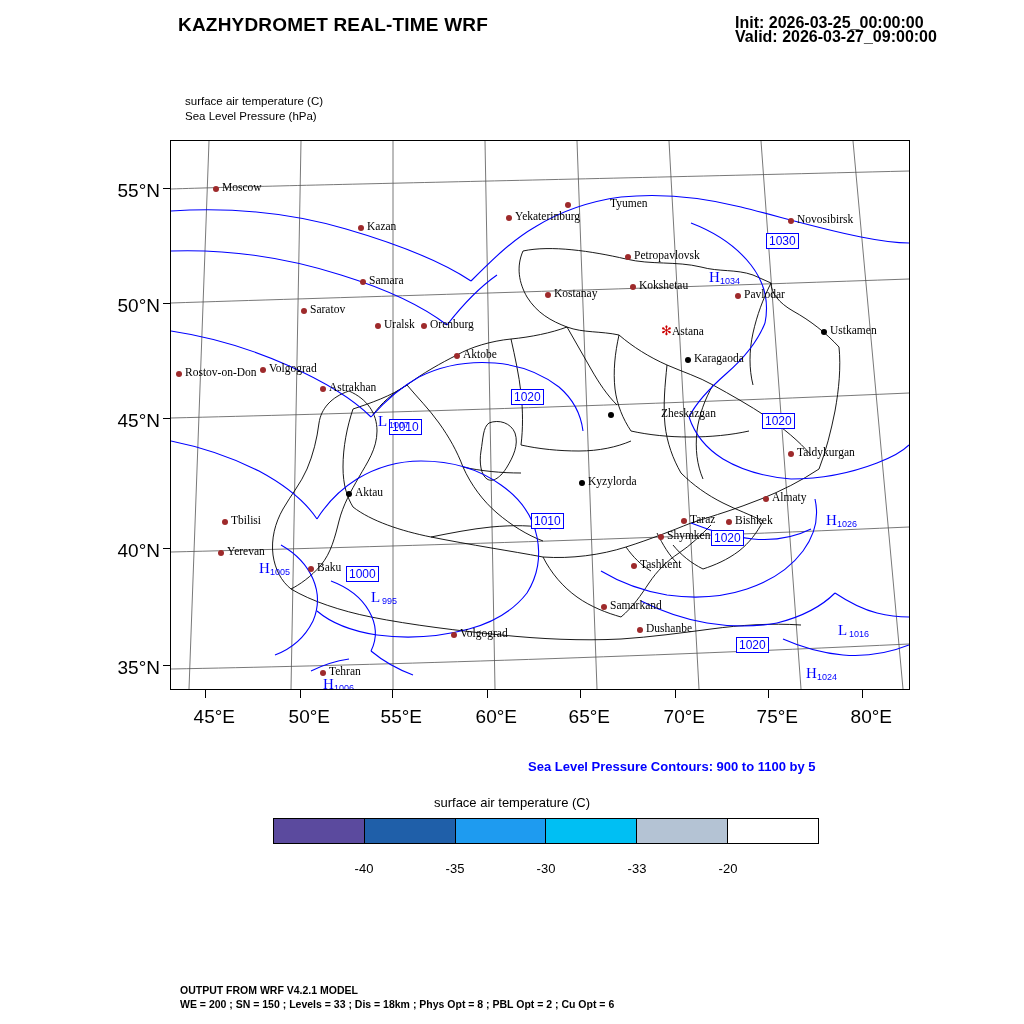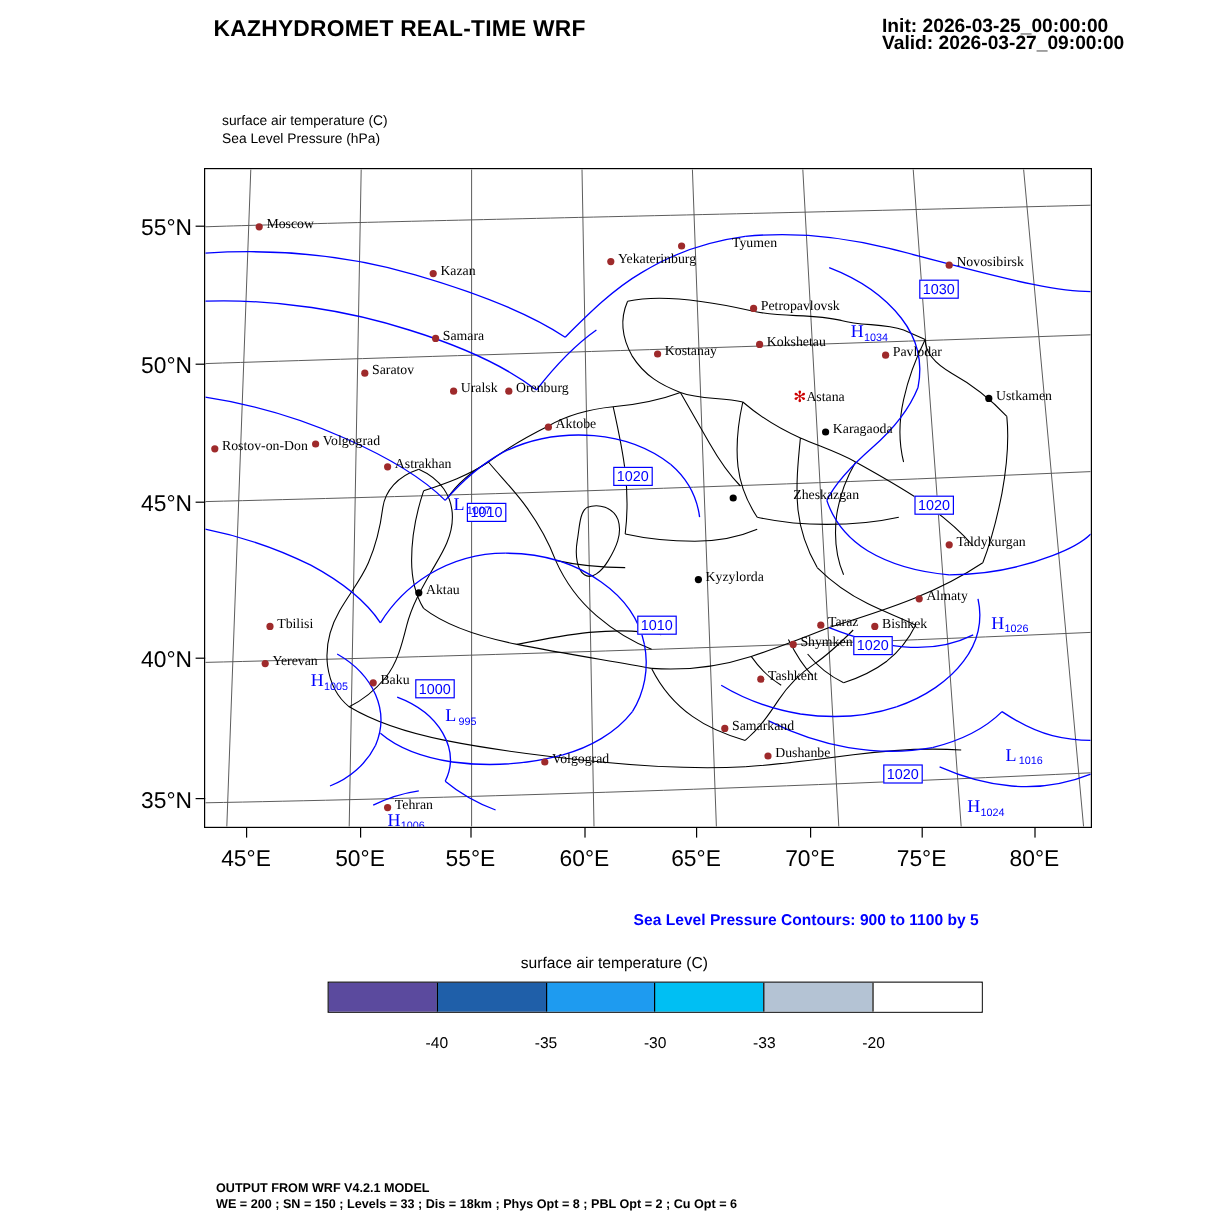--- a/index.html
+++ b/index.html
@@ -27,21 +27,21 @@
   #map-frame{
     left:170px;top:140px;width:740px;height:550px;
     border:1px solid #000;
     box-sizing:border-box;
     overflow:hidden;
     background:#fff;
   }
   #map-svg{position:absolute;left:0;top:0;}
   .axlabel{font-size:19px;}
   .ylab{ text-align:right; width:60px;}
-  .xlab{ text-align:center; width:60px;}
+  .xlab{ text-align:right; width:60px;}
   .tickmark{background:#000;}
   #contour-note{
     left:528px;top:737px;
     font-size:13px;color:#0000ff;font-weight:bold;margin-top:22px;
   }
   #cbar-title{
     left:0;top:795px;width:1024px;text-align:center;
     font-size:13px;
   }
   #cbar{

